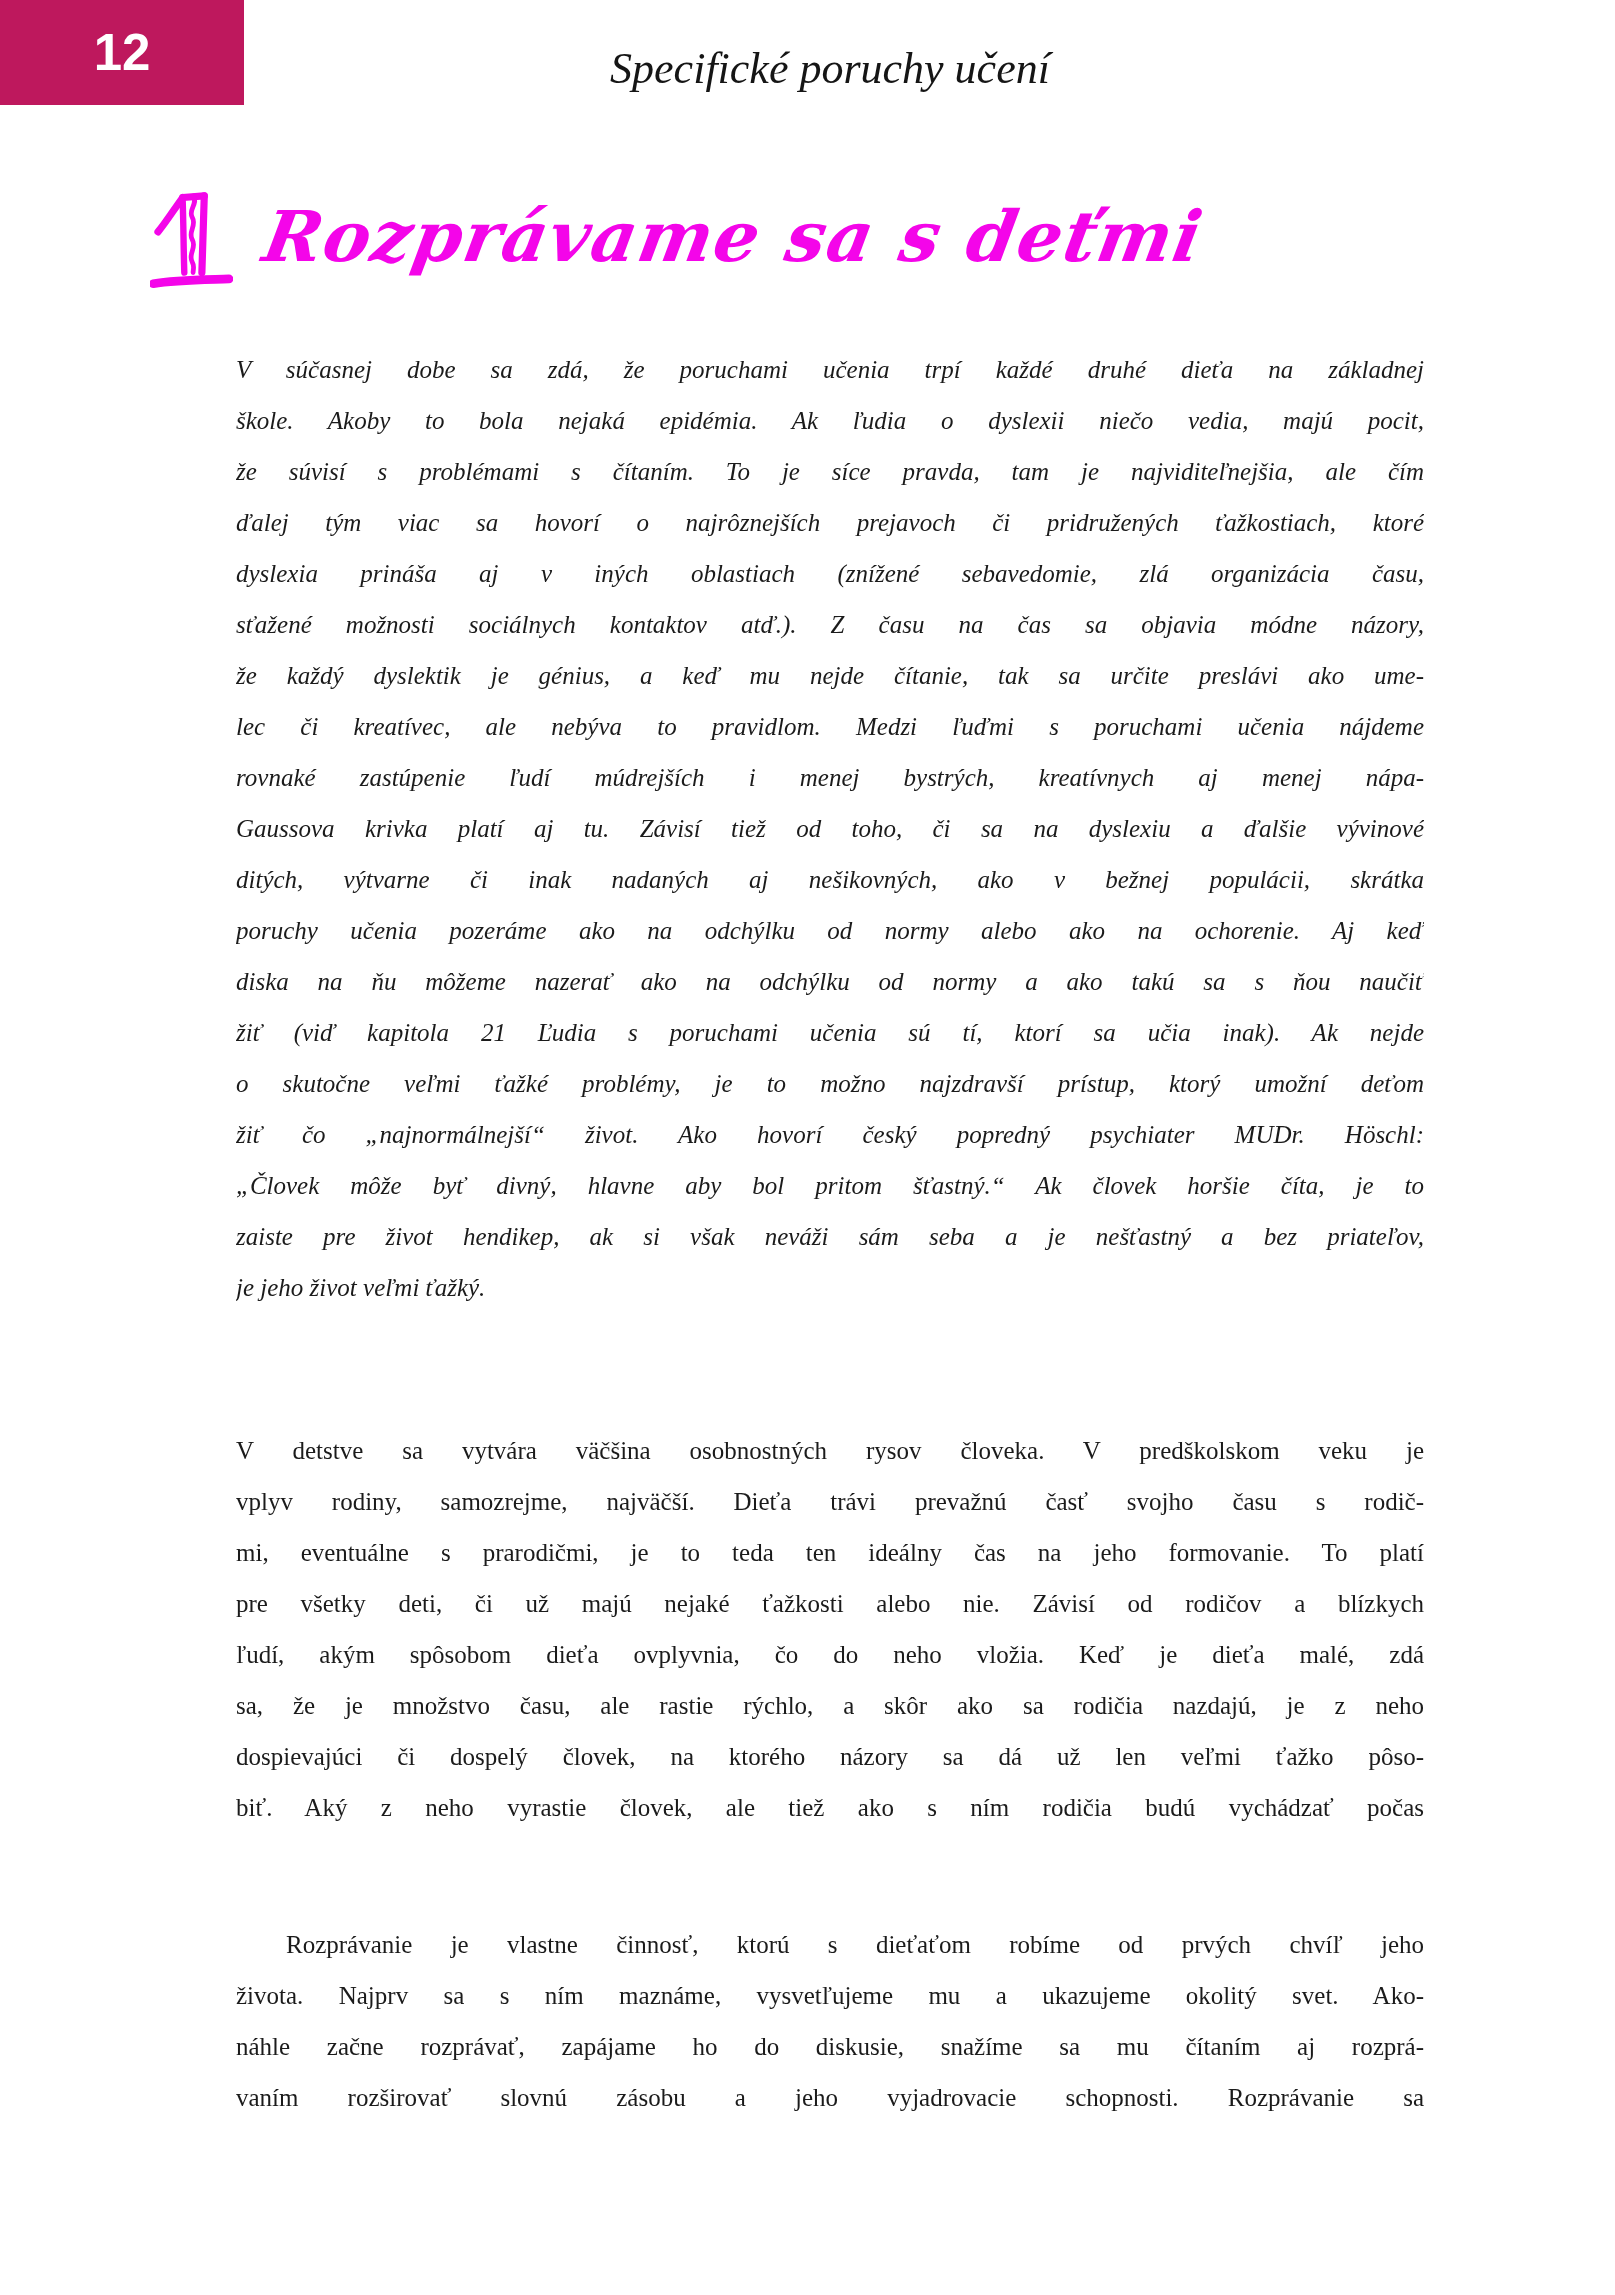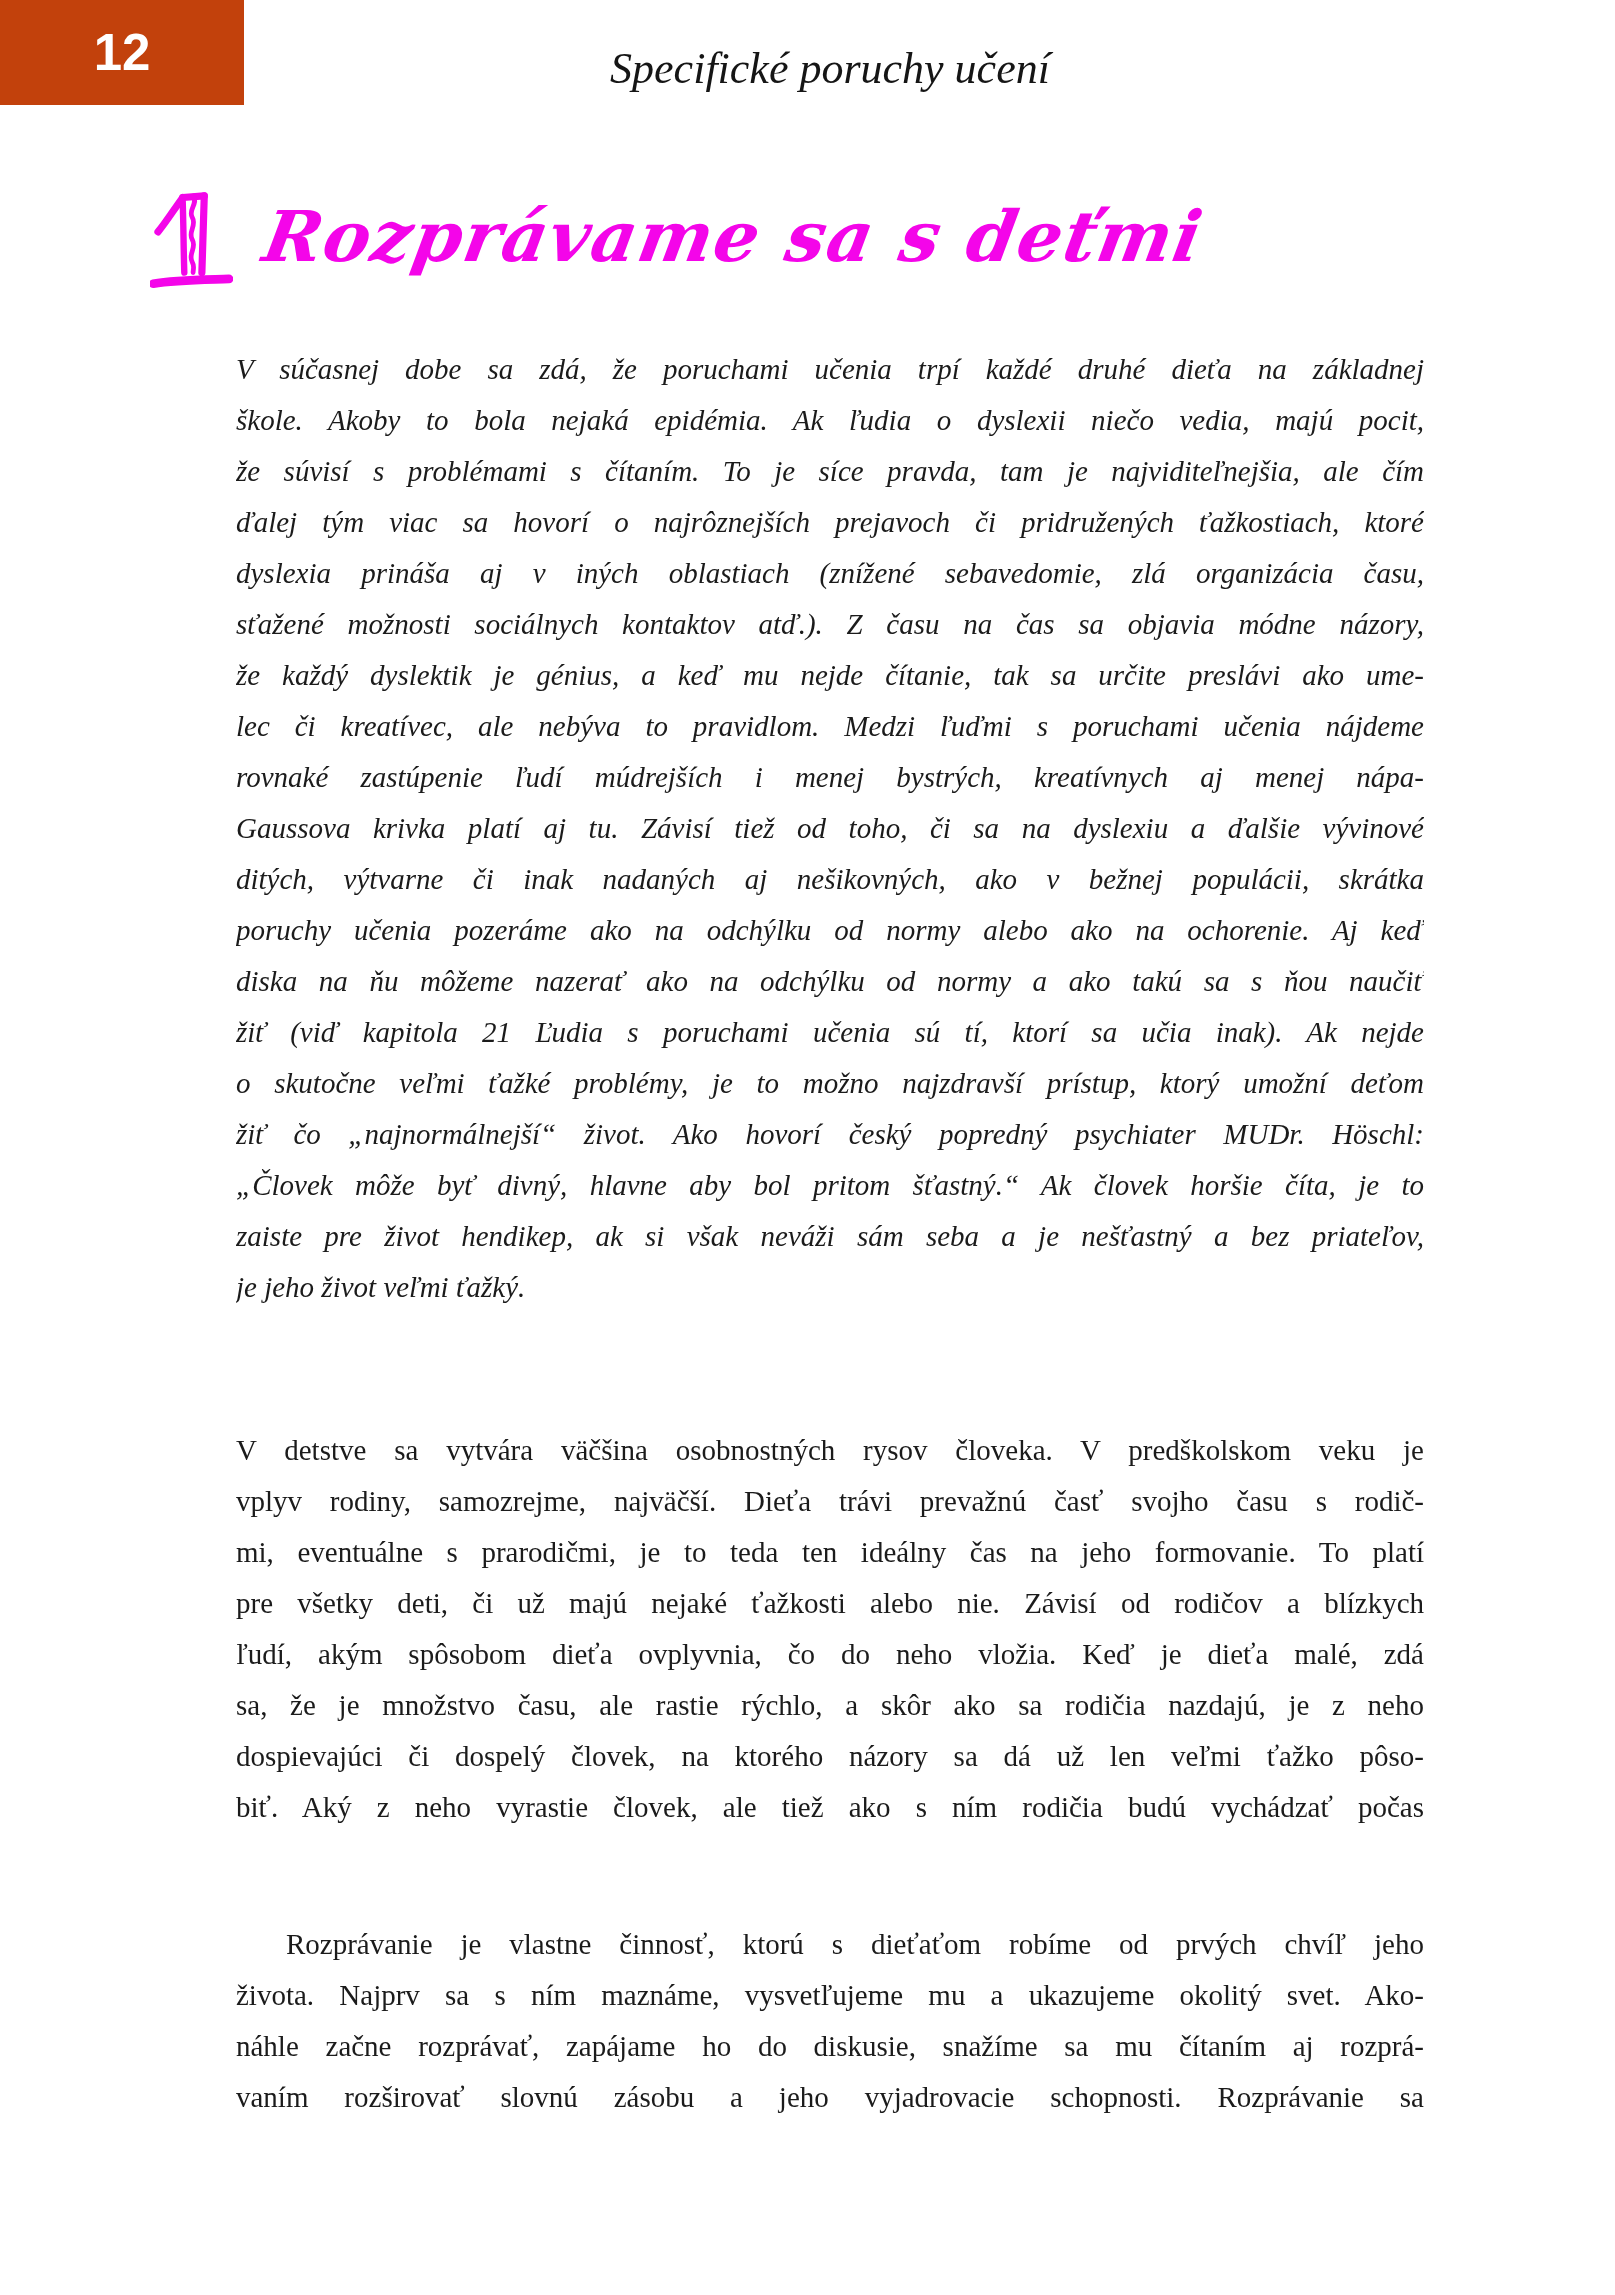--- a/index.html
+++ b/index.html
@@ -53,34 +53,34 @@
   }
 
   
   .para { position:absolute; left:236px; width:1188px; }
   .para-italic { font-style:italic; }
   .p1 { top:344px; }
   .p2 { top:1425px; }
   .p3 { top:1919px; }
   .tline {
     height:51px; line-height:51px;
-    font-size:29px;
+    font-size:25px;
     text-align:justify;
     text-align-last:justify;
     overflow:hidden;
   }
   .tlast { text-align-last:left; }
   .p3 .tline:first-child { text-indent:50px; }
 </style>
 </head>
 <body>
 
 <div class="page">
 
-  <div class="pagenum-box" style="background: #c2410c;">
+  <div class="pagenum-box" style="background: #be185d;">
     <span class="pagenum">12</span>
   </div>
 
   <div class="running-head">Specifické poruchy učení</div>
 
   <svg class="chapter-ornament" width="83" height="106" viewBox="0 0 104 132" fill="none">
     <path d="M10 52 C20 40, 30 24, 41 9" stroke-width="9" stroke-linecap="round" stroke="#F405E9"></path>
     <path d="M41 9 L68 7" stroke-width="9" stroke-linecap="round" stroke="#F405E9"></path>
     <path d="M68 7 C67 40, 66 72, 65 103" stroke-width="9" stroke-linecap="round" stroke="#F405E9"></path>
     <path d="M41 14 C42 45, 42 74, 43 103" stroke-width="8" stroke-linecap="round" stroke="#F405E9"></path>

